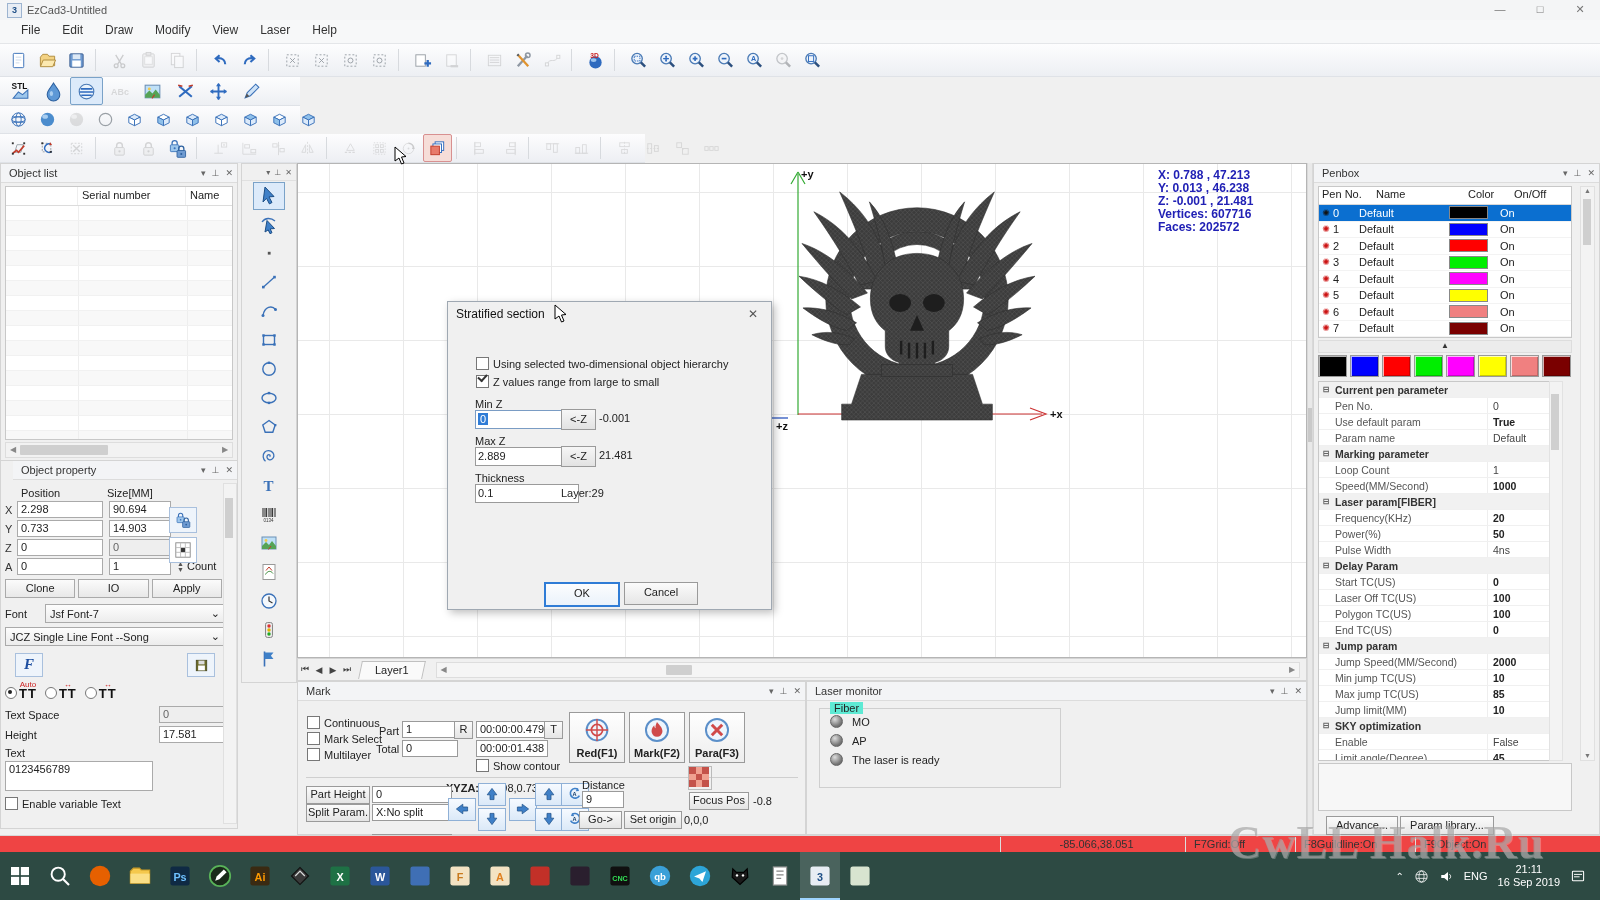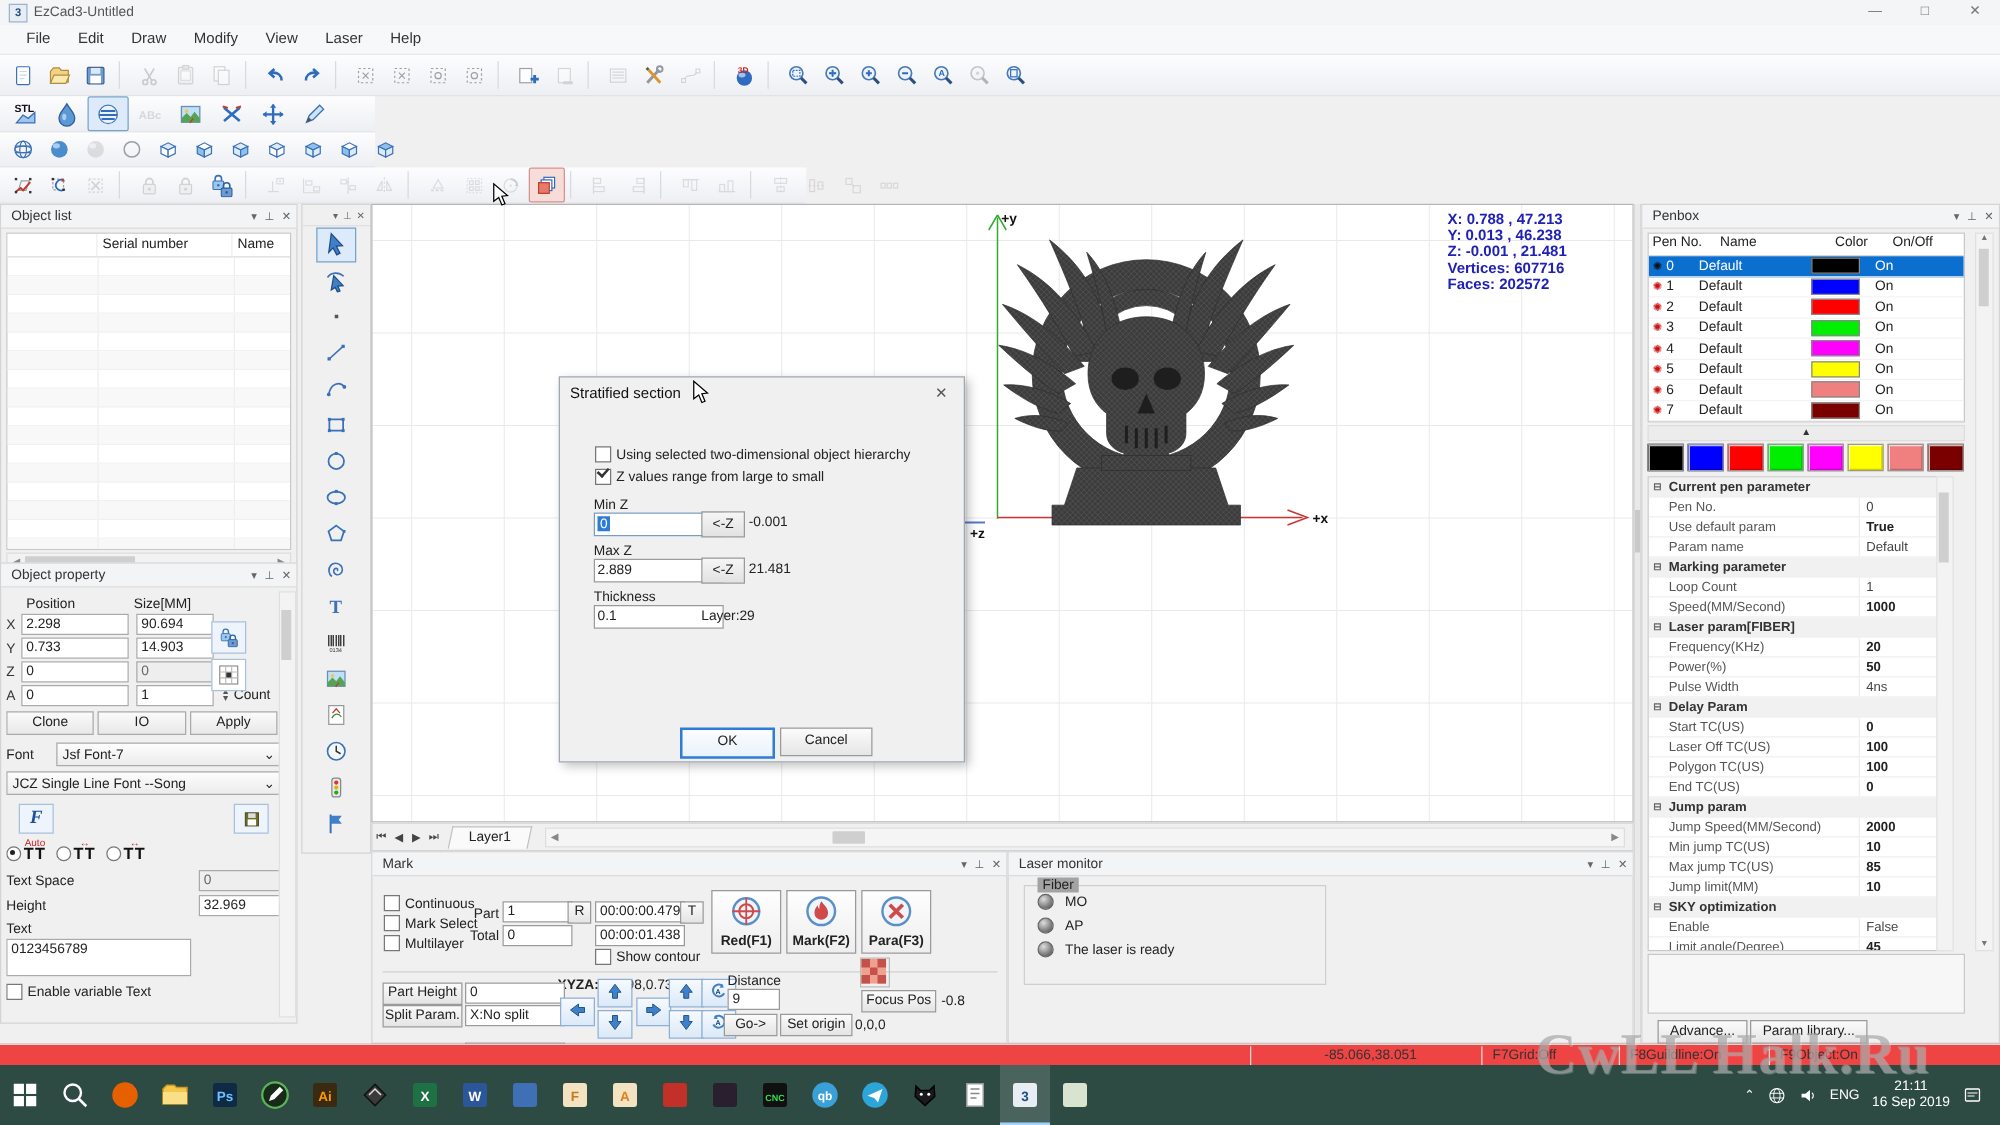--- a/index.html
+++ b/index.html
@@ -39,21 +39,21 @@
   #olhead{display:flex;height:18px;border-bottom:1px solid #dcdcdc;background:#fff;font-size:11px;color:#222;}
   #olhead div{padding:2px 4px;box-sizing:border-box;}
   .olrow{height:14px;border-bottom:1px solid #f1f1f1;display:flex;}
   .olrow.alt{background:#f8f8f8;}
   .olc1{width:72px;border-right:1px solid #eee;}
   .olc2{width:108px;border-right:1px solid #eee;}
   #olhscroll{position:absolute;left:4px;bottom:4px;right:4px;height:14px;background:#f2f2f2;border:1px solid #ddd;display:flex;align-items:center;}
   .scrthumb{height:10px;background:#cfcfcf;border-radius:1px;}
   .scrarrow{width:14px;text-align:center;color:#888;font-size:8px;line-height:12px;}
   
-  #objprop{left:0;top:450px;width:238px;height:369px;}
+  #objprop{left:0;top:460px;width:238px;height:369px;padding-left:12px;}
   #opbody{position:absolute;left:4px;top:22px;width:220px;bottom:4px;overflow:hidden;}
   .oprow{display:flex;align-items:center;margin:2px 0;}
   .oplab{width:12px;color:#333;}
   .opin{width:78px;height:15px;border:1px solid #aaa;background:#fff;padding:0 3px;margin-right:6px;font-size:11px;line-height:15px;}
   .opin.gray{background:#eee;color:#666;}
   .ophead{display:flex;color:#222;margin:4px 0 2px 14px;}
   .opbtn{flex:1;height:17px;border:1px solid #aaa;background:linear-gradient(#fbfbfb,#e8e8e8);text-align:center;line-height:16px;margin-right:3px;}
   .opdrop{height:17px;border:1px solid #aaa;background:linear-gradient(#fdfdfd,#ececec);display:flex;align-items:center;padding:0 4px;justify-content:space-between;color:#222;}
   #opscroll{position:absolute;right:0;top:22px;width:12px;bottom:4px;background:#f3f3f3;border:1px solid #e0e0e0;}
   #opscroll .thumbv{position:absolute;left:1px;top:14px;width:8px;height:40px;background:#cfcfcf;}
@@ -83,21 +83,21 @@
   .cb{display:flex;align-items:center;gap:4px;color:#222;}
   .cbbox{width:11px;height:11px;border:1px solid #777;background:#fff;flex:none;position:relative;}
   .cbbox.on:after{content:"";position:absolute;left:1px;top:-2px;width:7px;height:4px;border-left:2px solid #333;border-bottom:2px solid #333;transform:rotate(-48deg);}
   .field{border:1px solid #9a9a9a;background:#fff;height:15px;line-height:15px;padding:0 3px;font-size:11px;}
   .gbtn{border:1px solid #9a9a9a;background:linear-gradient(#fbfbfb,#e4e4e4);text-align:center;font-size:11px;}
   .bigbtn{position:absolute;width:54px;height:49px;border:1px solid #9a9a9a;background:linear-gradient(#fefefe,#eee);display:flex;flex-direction:column;align-items:center;justify-content:center;gap:2px;font-weight:bold;font-size:11px;}
   .padbtn{position:absolute;width:26px;height:21px;border:1px solid #8fb0d6;background:linear-gradient(#f6faff,#dbe9f8);display:flex;align-items:center;justify-content:center;}
   
   #laserpanel{left:806px;top:681px;width:501px;height:154px;}
   #fiberbox{position:absolute;left:12px;top:26px;width:240px;height:78px;border:1px solid #cfcfcf;}
-  #fiberlab{position:absolute;left:10px;top:-7px;background:#a3a3a3;padding:0 4px;}
+  #fiberlab{position:absolute;left:10px;top:-7px;background:#5eead4;padding:0 4px;}
   .lamp{width:11px;height:11px;border-radius:50%;background:radial-gradient(circle at 35% 30%,#ddd,#777 65%,#555);border:1px solid #666;}
   .lamprow{display:flex;align-items:center;gap:9px;margin:6px 0 0 10px;}
   
   #penbox{left:1313px;top:163px;width:287px;height:672px;}
   #pentable{position:absolute;left:4px;top:22px;width:252px;height:150px;background:#fff;border:1px solid #c8c8c8;overflow:hidden;}
   #penhead{display:flex;height:17px;border-bottom:1px solid #d8d8d8;color:#222;}
   #penhead div{padding:1px 3px;box-sizing:border-box;}
   .penrow{display:flex;height:15.5px;align-items:center;border-bottom:1px solid #f3f3f3;}
   .penrow.sel{background:#0b6fd0;color:#fff;}
   .penstar{width:14px;text-align:center;font-size:9px;color:#cc1111;}
@@ -985,21 +985,21 @@
             <span class="radio"></span>
   <span><span class="ttauto" style="color:#c22">↔</span><span class="ttico">TT</span></span>
           </div>
         </div>
       <div style="display:flex;align-items:center;margin:3px 0;">
         <span style="flex:1">Text Space</span>
         <div class="opin gray" style="width:58px;margin:0">0</div>
       </div>
       <div style="display:flex;align-items:center;margin:3px 0;">
         <span style="flex:1">Height</span>
-        <div class="opin" style="width:58px;margin:0">32.969</div>
+        <div class="opin" style="width:58px;margin:0">17.581</div>
       </div>
       <div style="margin:4px 0 2px;">Text</div>
       <div style="width:140px;height:26px;border:1px solid #aaa;background:#fff;padding:1px 3px;">0123456789</div>
       <div class="cb" style="margin-top:6px;">
         <span class="cbbox"></span>
         <span>Enable variable Text</span>
       </div>
     </div>
     <div id="opscroll">
         <div class="thumbv"></div>

